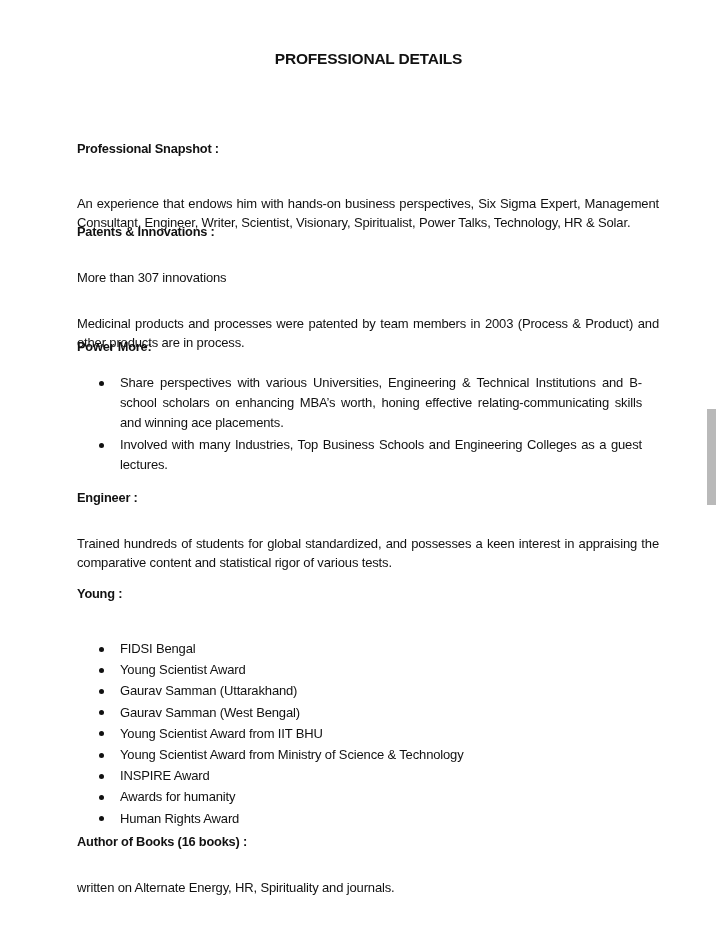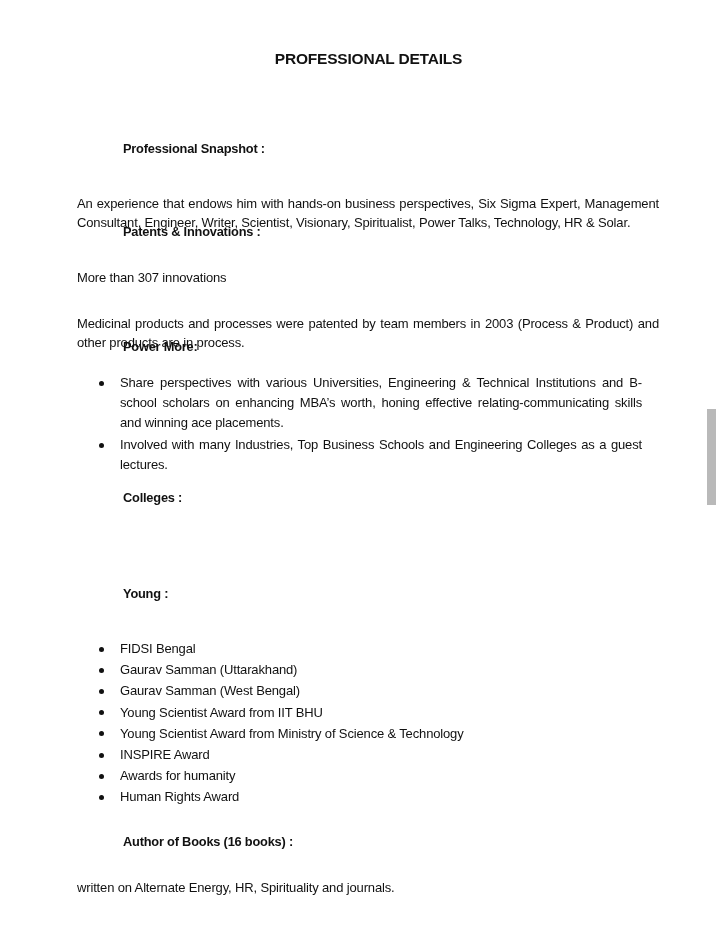--- a/index.html
+++ b/index.html
@@ -34,21 +34,20 @@
       position: absolute;
       left: 77px;
       width: 582px;
       font-size: 13px;
       line-height: 19px;
     }
     .heading {
       font-weight: bold;
       font-size: 12.8px;
       letter-spacing: -0.2px;
-      margin-left: 46px;
     }
     .para {
       text-align: justify;
       text-align-last: left;
       letter-spacing: -0.15px;
       margin-top: 27px;
     }
     .gap { height: 9px; }
     ul.bullets {
       list-style: none;
@@ -111,28 +110,30 @@
         <span>Share perspectives with various Universities, Engineering &amp; Technical Institutions and B-school scholars on enhancing MBA’s worth, honing effective relating-communicating skills and winning ace placements.</span>
       </li>
       <li>
         <span class="dot"></span>
         <span>Involved with many Industries, Top Business Schools and Engineering Colleges as a guest lectures.</span>
       </li>
     </ul>
   </div>
 
   <div class="section" style="top:472px;">
-    <div class="heading">Colleges :</div>
+    <div class="heading">Engineer :</div>
+    <div class="para">Trained hundreds of students for global standardized, and possesses a keen interest in appraising the comparative content and statistical rigor of various tests.</div>
   </div>
 
   <div class="section" style="top:568px;">
     <div class="heading">Young :</div>
     <div style="height:18px;"></div>
     <ul class="bullets awards">
       <li><span class="dot"></span><span>FIDSI Bengal</span></li>
+      <li><span class="dot"></span><span>Young Scientist Award</span></li>
       <li><span class="dot"></span><span>Gaurav Samman (Uttarakhand)</span></li>
       <li><span class="dot"></span><span>Gaurav Samman (West Bengal)</span></li>
       <li><span class="dot"></span><span>Young Scientist Award from IIT BHU</span></li>
       <li><span class="dot"></span><span>Young Scientist Award from Ministry of Science &amp; Technology</span></li>
       <li><span class="dot"></span><span>INSPIRE Award</span></li>
       <li><span class="dot"></span><span>Awards for humanity</span></li>
       <li><span class="dot"></span><span>Human Rights Award</span></li>
     </ul>
   </div>
 

